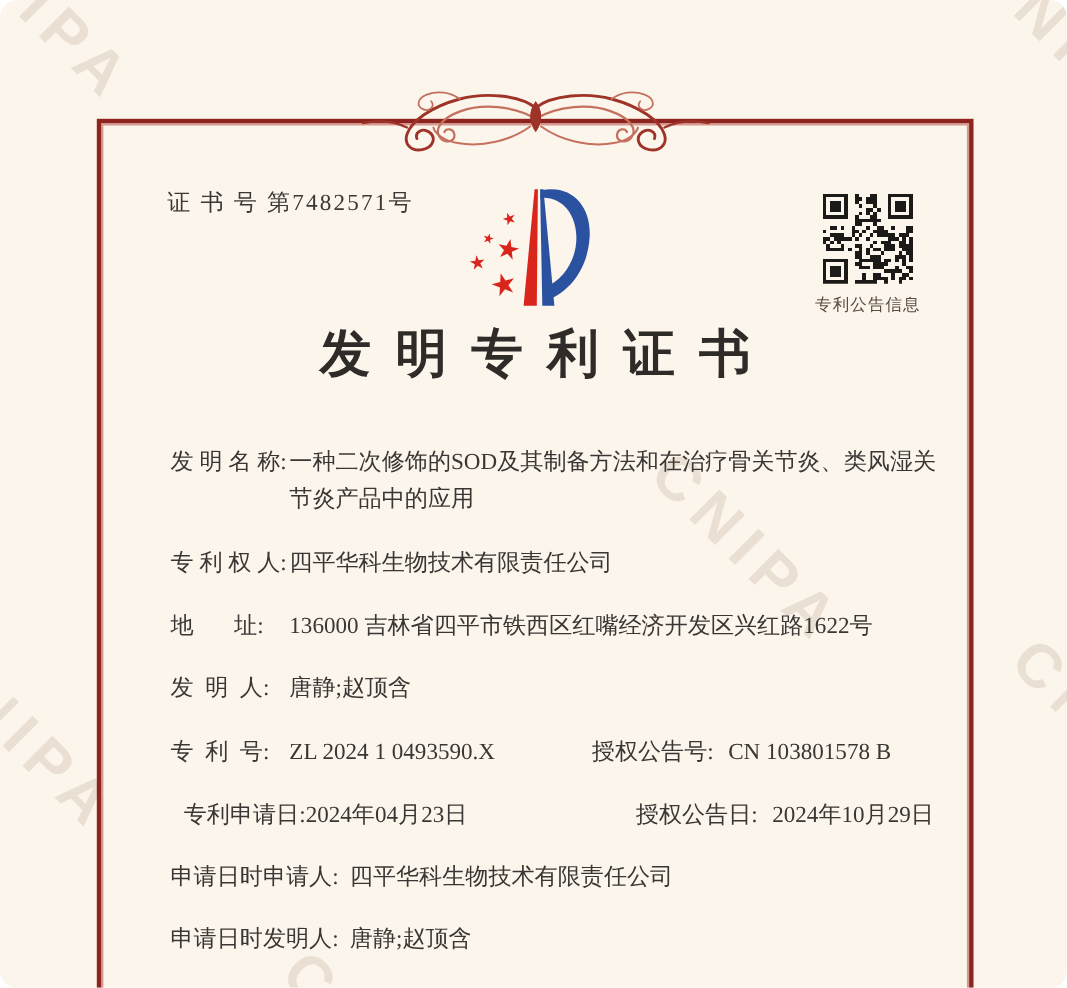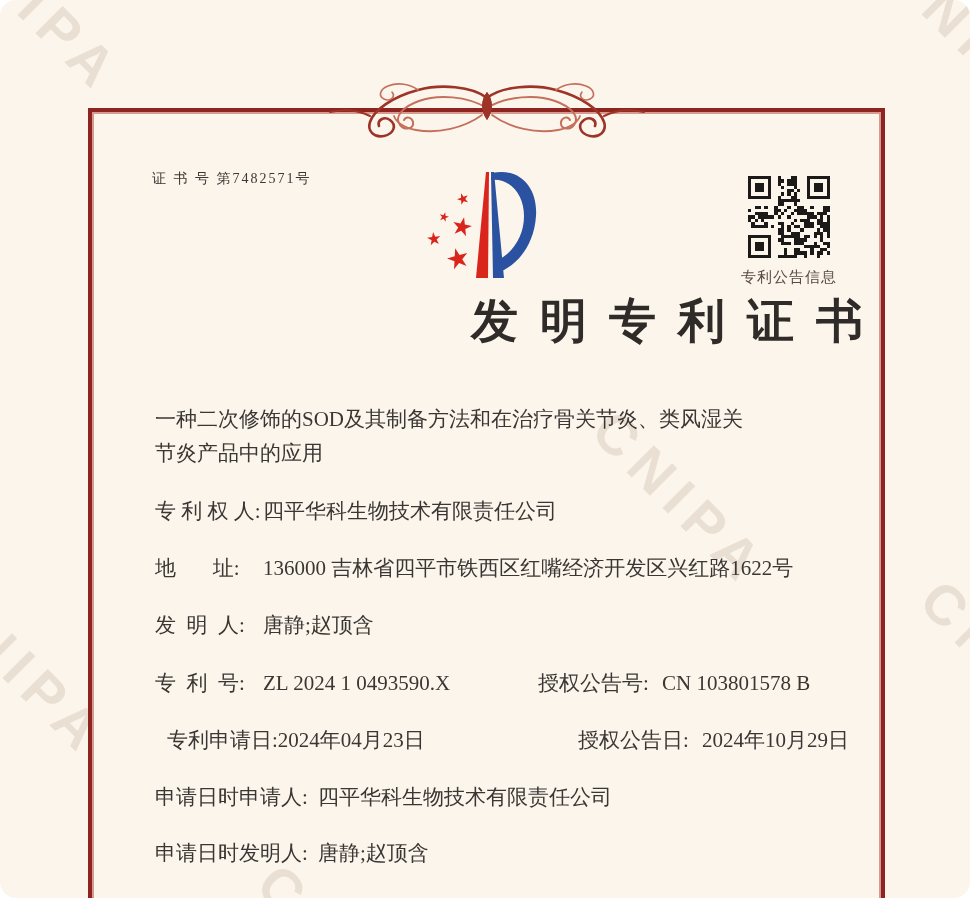--- a/index.html
+++ b/index.html
@@ -21,27 +21,27 @@
   .wm4{left:20px;top:668px;}
   .wm5{left:345px;top:952px;}
   .wm6{left:1008px;top:668px;}
   
   .frame{
     position:absolute;left:88px;top:108px;width:797px;height:812px;
     box-sizing:border-box;border:4px solid #8e241f;
     box-shadow:inset 0 0 0 2px #d79a90;
   }
   .ornament{position:absolute;left:322px;top:82px;width:330px;height:66px;}
-  .cert-no{position:absolute;left:152px;top:170px;font-size:14px;letter-spacing:2px;color:#3b3734;}
+  .cert-no{position:absolute;left:152px;top:170px;font-size:21px;letter-spacing:2px;color:#3b3734;}
   .logo{position:absolute;left:420px;top:168px;width:150px;height:125px;}
   .qr-block{position:absolute;left:733px;top:176px;width:112px;text-align:center;}
   .qr{width:82px;height:82px;display:block;margin:0 auto;shape-rendering:crispEdges;fill:#1c1a18;}
   .qr-label{margin-top:10px;font-size:15px;letter-spacing:1px;color:#5a4a40;}
   .title{
-    position:absolute;left:88px;top:290px;width:797px;text-align:right;
+    position:absolute;left:88px;top:290px;width:797px;text-align:center;
     font-size:47px;font-weight:bold;color:#2f2b28;letter-spacing:22px;text-indent:22px;
   }
   .row{position:absolute;display:flex;align-items:flex-start;font-size:21px;line-height:34px;}
   .lbl{white-space:pre;flex:0 0 auto;min-width:108px;}
   .lblwide{min-width:163px;}
   .lblr{min-width:124px;}
   .val{white-space:pre-wrap;}
   .val-wrap{max-width:600px;}
   .r1{left:155px;top:402px;}
   .r2{left:155px;top:494px;justify-content:flex-end;}
@@ -389,20 +389,21 @@
         <rect x="4" y="24" width="1" height="1"></rect>
         <rect x="5" y="24" width="1" height="1"></rect>
         <rect x="6" y="24" width="1" height="1"></rect>
       </svg>
     <div class="qr-label">专利公告信息</div>
   </div>
 
   <div class="title">发明专利证书</div>
 
   <div class="row r1">
+    <span class="lbl">发 明 名 称:</span>
     <span class="val val-wrap">一种二次修饰的SOD及其制备方法和在治疗骨关节炎、类风湿关节炎产品中的应用</span>
   </div>
 
   <div class="row r2">
     <span class="lbl">专 利 权 人:</span>
     <span class="val">四平华科生物技术有限责任公司</span>
   </div>
 
   <div class="row r3">
     <span class="lbl">地       址:</span>

